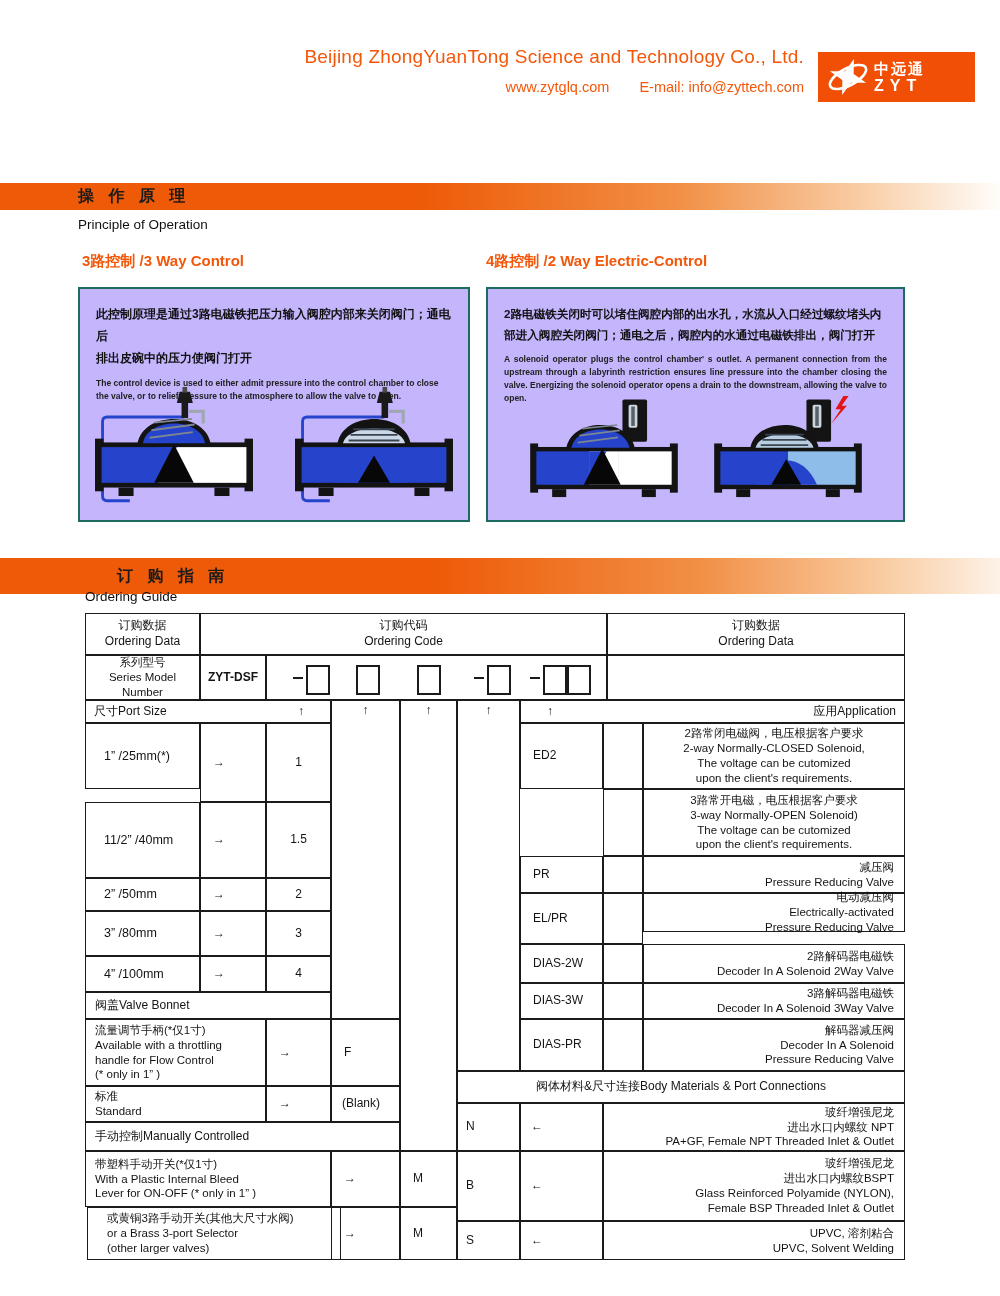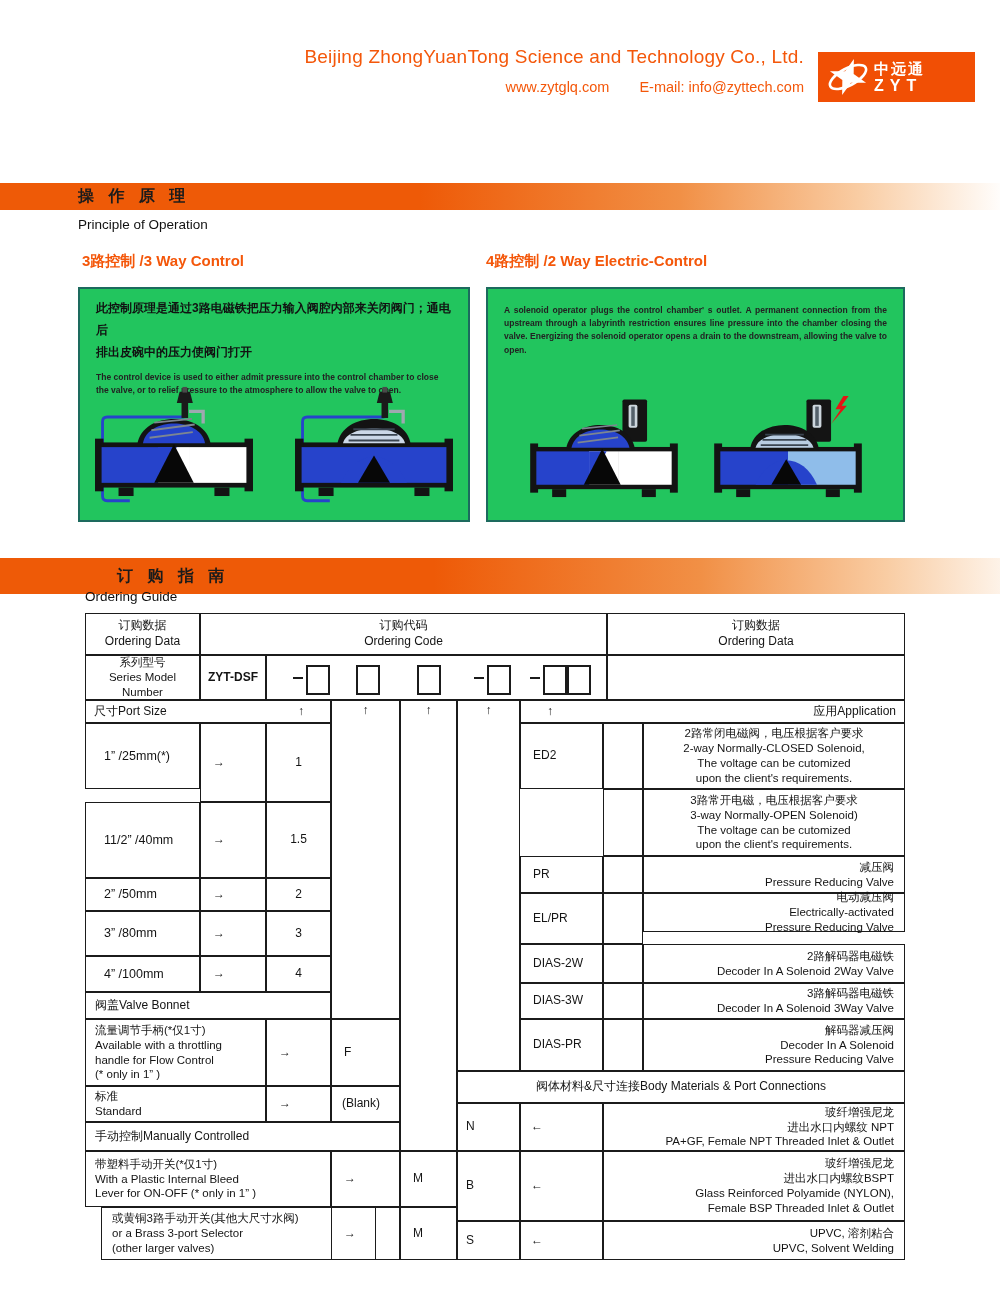--- a/index.html
+++ b/index.html
@@ -14,21 +14,21 @@
   .logo-txt{color:#fff;line-height:1;margin-left:4px;}
   .logo-cn{font-size:15px;font-weight:bold;letter-spacing:2px;}
   .logo-en{font-size:16px;font-weight:bold;letter-spacing:6px;margin-top:2px;}
   
   .banner{position:absolute;left:0;width:1000px;display:flex;align-items:center;
           background:linear-gradient(90deg,#ee5a07 0%,#ee5a07 42%,#f19046 68%,#f9cda4 86%,#fffdfb 100%);}
   .banner span{font-size:16px;font-weight:bold;color:#1b1b1b;letter-spacing:5px;}
   .sublabel{position:absolute;font-size:13.5px;color:#111;}
   .sec-title{position:absolute;font-size:15px;font-weight:bold;color:#f4570a;}
   
-  .pbox{position:absolute;border:2px solid #1d6a5e;background:#22c55e;box-sizing:border-box;padding:8px 16px;}
+  .pbox{position:absolute;border:2px solid #1d6a5e;background:#c4b5fd;box-sizing:border-box;padding:14px 16px;}
   .pbox .cn{font-size:12px;font-weight:600;line-height:1.85;color:#111;}
   .pbox .en{font-size:8.5px;font-weight:bold;color:#222;line-height:1.55;margin-top:7px;}
   .pbox.b2 .cn{font-size:11.6px;}
   .pbox.b2 .en{text-align:justify;}
   .valves{position:absolute;bottom:8px;left:0;right:0;display:flex;justify-content:center;gap:40px;}
   .pre{white-space:pre-line;}
   
   #otable{position:absolute;left:85px;top:613px;width:821px;height:648px;}
   .cell{position:absolute;box-sizing:border-box;border:1px solid #1b1b1b;display:flex;
         align-items:center;font-size:12px;color:#141414;line-height:1.3;}
@@ -110,20 +110,22 @@
         <path d="M58 58 H112 M60 52 H110 M63 46 H107" stroke="#3a4450" stroke-width="2" fill="none"></path>
         <path d="M50 103 C66 66 104 66 120 103 Z" fill="#2643cb"></path>
         <polygon points="68,103 85,74 102,103" fill="#070707"></polygon>
         <rect x="26" y="108" width="16" height="9" fill="#131313"></rect>
         <rect x="128" y="108" width="16" height="9" fill="#131313"></rect>
       </svg>
     </div>
   </div>
 
   <div class="pbox b2" style="left:486px;top:287px;width:419px;height:235px;">
+    <div class="cn pre">2路电磁铁关闭时可以堵住阀腔内部的出水孔，水流从入口经过螺纹堵头内
+部进入阀腔关闭阀门；通电之后，阀腔内的水通过电磁铁排出，阀门打开</div>
     <div class="en">A solenoid operator plugs the control chamber' s outlet. A permanent connection from the upstream through a labyrinth restriction ensures line pressure into the chamber closing the valve. Energizing the solenoid operator opens a drain to the downstream, allowing the valve to open.</div>
     <div class="valves" style="gap:34px;">
       <svg width="150" height="116" viewBox="0 0 170 132">
         <rect x="106" y="4" width="28" height="48" rx="2" fill="#141414"></rect>
         <rect x="113" y="10" width="10" height="26" rx="2" fill="#cdd6dd"></rect>
         <rect x="116" y="12" width="4" height="22" fill="#55616b"></rect>
         <rect x="3" y="58" width="164" height="48" fill="#131313"></rect>
         <rect x="1" y="54" width="9" height="56" fill="#131313"></rect>
         <rect x="160" y="54" width="9" height="56" fill="#131313"></rect>
         <path d="M42 60 C47 24 115 24 120 60 Z" fill="#131313"></path>
@@ -239,21 +241,21 @@
 Standard</div>
     <div class="cell" style="left:181px;top:473px;width:65px;height:36px;padding-left:12px;">→</div>
     <div class="cell" style="left:246px;top:473px;width:69px;height:36px;padding-left:10px;">(Blank)</div>
 
     <div class="cell" style="left:0;top:509px;width:315px;height:29px;padding-left:9px;">手动控制Manually Controlled</div>
     <div class="cell pre small" style="left:0;top:538px;width:246px;height:56px;padding-left:9px;">带塑料手动开关(*仅1寸)
 With a Plastic Internal Bleed
 Lever for ON-OFF (* only in 1” )</div>
     <div class="cell" style="left:246px;top:538px;width:69px;height:56px;padding-left:12px;">→</div>
     <div class="cell" style="left:315px;top:538px;width:57px;height:56px;padding-left:12px;">M</div>
-    <div class="cell pre small" style="left:16px;top:594px;width:275px;height:53px;padding-left:10px;">或黄铜3路手动开关(其他大尺寸水阀)
+    <div class="cell pre small" style="left:2px;top:594px;width:254px;height:53px;padding-left:19px;">或黄铜3路手动开关(其他大尺寸水阀)
 or a Brass 3-port Selector
 (other larger valves)</div>
     <div class="cell" style="left:246px;top:594px;width:69px;height:53px;padding-left:12px;">→</div>
     <div class="cell" style="left:315px;top:594px;width:57px;height:53px;padding-left:12px;">M</div>
 
     <div class="cell c-left" style="left:435px;top:110px;width:83px;height:66px;">ED2</div>
     <div class="cell" style="left:518px;top:110px;width:40px;height:66px;"></div>
     <div class="cell c-center pre small" style="left:558px;top:110px;width:262px;height:66px;">2路常闭电磁阀，电压根据客户要求
 2-way Normally-CLOSED Solenoid,
 The voltage can be cutomized

